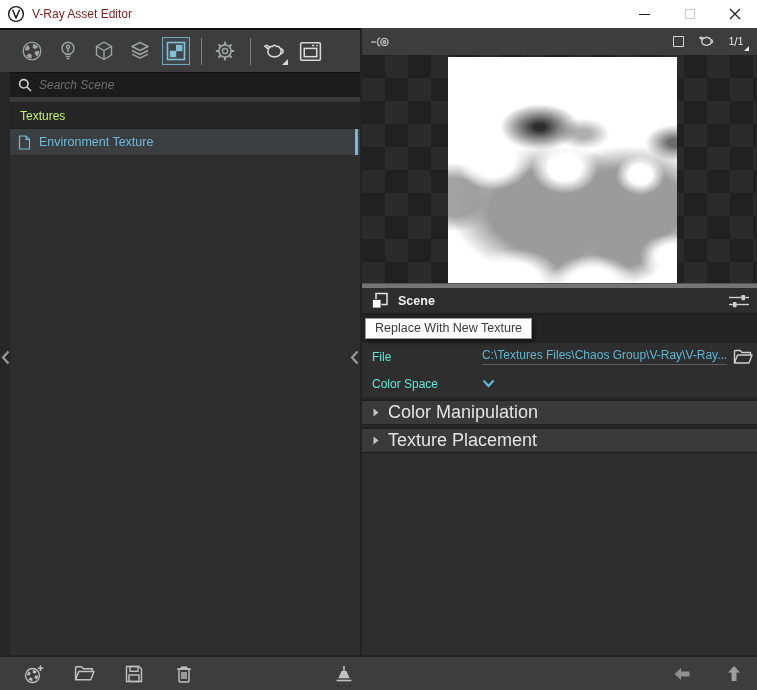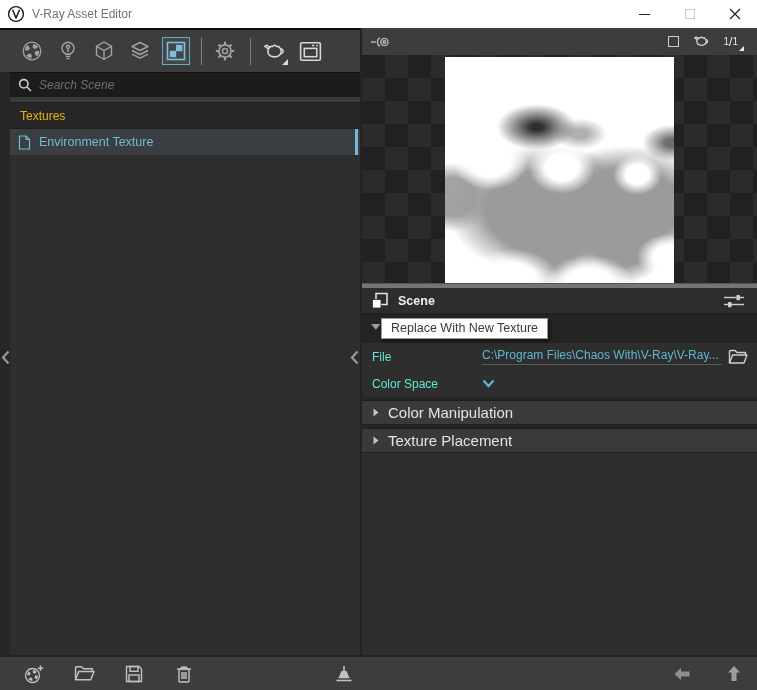--- a/index.html
+++ b/index.html
@@ -4,21 +4,21 @@
 <style>
   * { margin:0; padding:0; box-sizing:border-box; }
   html,body { width:757px; height:690px; }
   body { font-family:"Liberation Sans", sans-serif; background:#2e2e2e; overflow:hidden; cursor:default;
          -webkit-font-smoothing:antialiased; }
   .window { width:757px; height:690px; display:flex; flex-direction:column; background:#2e2e2e; }
 
   
   .titlebar { height:28px; background:#ffffff; display:flex; align-items:center; padding-left:7px; flex:0 0 auto; }
   .titlebar .logo { width:18px; height:18px; margin-right:7px; display:flex; }
-  .titlebar .title { font-size:12px; color:#737373; }
+  .titlebar .title { font-size:12px; color:#7f1d1d; }
   .win-controls { margin-left:auto; display:flex; align-items:center; height:100%; }
   .win-btn { width:45px; height:100%; display:flex; align-items:center; justify-content:center; }
   .min-glyph { width:11px; height:0; border-top:1.4px solid #222; }
   .max-glyph { width:10px; height:10px; border:1.2px solid #c9c9c9; }
 
   
   .main-row { flex:1 1 auto; display:flex; position:relative; min-height:0; }
   .left-col { width:360px; flex:0 0 360px; display:flex; flex-direction:column; min-height:0; }
   .right-col { flex:1 1 auto; display:flex; flex-direction:column; border-left:2px solid #232323; min-height:0; }
 
@@ -31,21 +31,21 @@
 
   
   .left-body { flex:1 1 auto; display:flex; min-height:0; }
   .collapse-strip { width:10px; background:#272727; flex:0 0 10px; }
   .panel { flex:1 1 auto; background:#2e2e2e; display:flex; flex-direction:column; min-width:0; }
   .search-row { height:25px; background:#1c1c1c; border-top:1px solid #111; display:flex; align-items:center; padding:0 8px; flex:0 0 auto; }
   .search-row svg { margin-right:7px; flex:0 0 auto; }
   .search-input { flex:1; background:transparent; border:none; outline:none; color:#d0d0d0; font-size:12px; font-style:italic; font-family:"Liberation Sans", sans-serif; }
   .search-input::placeholder { color:#6e6e6e; font-style:italic; }
   .panel-gap { height:6px; background:#3a3a3a; border-bottom:1px solid #1f1f1f; flex:0 0 auto; }
-  .group-header { height:26px; background:#262626; border-bottom:1px solid #202020; display:flex; align-items:center; padding-left:10px; color:#eab308; font-size:12px; flex:0 0 auto; }
+  .group-header { height:26px; background:#262626; border-bottom:1px solid #202020; display:flex; align-items:center; padding-left:10px; color:#bef264; font-size:12px; flex:0 0 auto; }
   .list-item { height:26px; background:#3a3e40; display:flex; align-items:center; padding-left:8px; position:relative; flex:0 0 auto; }
   .list-item svg { margin-right:8px; flex:0 0 auto; }
   .list-item .label { color:#6fbcd6; font-size:12.5px; }
   .sel-bar { position:absolute; right:2px; top:0; width:3px; height:100%; background:#6fbcd6; }
   .list-rest { flex:1 1 auto; background:#2e2e2e; }
 
   
   .chev-left { position:absolute; top:322px; width:9px; height:15px; z-index:5; }
   .chev-left.outer { left:1px; }
   .chev-left.inner { left:350px; }
@@ -83,29 +83,29 @@
       #ffffff; }
   .splitter { height:5px; background:#757575; border-top:1px solid #555; flex:0 0 auto; }
 
   
   .props { flex:1 1 auto; background:#2e2e2e; display:flex; flex-direction:column; min-height:0; }
   .props-header { height:27px; background:#2d2d2d; border-bottom:2px solid #202020; display:flex; align-items:center; padding:0 12px 0 8px; flex:0 0 auto; }
   .props-header .hlabel { color:#f0f0f0; font-size:12.5px; font-weight:bold; margin-left:8px; }
   .props-header .spacer { flex:1; }
   .slot-row { height:28px; background:#242424; position:relative; flex:0 0 auto; }
   .slot-caret { position:absolute; left:9px; top:9px; }
-  .tooltip { position:absolute; left:19px; top:3px; background:#fdfdfd; border:1px solid #9a9a9a; box-shadow:2px 3px 4px rgba(0,0,0,0.45); padding:2px 9px 3px 9px; font-size:12.5px; color:#3a3a3a; white-space:nowrap; z-index:10; }
+  .tooltip { position:absolute; left:3px; top:3px; background:#fdfdfd; border:1px solid #9a9a9a; box-shadow:2px 3px 4px rgba(0,0,0,0.45); padding:2px 9px 3px 9px; font-size:12.5px; color:#3a3a3a; white-space:nowrap; z-index:10; }
   .field-row { height:27px; background:#2e2e2e; display:flex; align-items:center; flex:0 0 auto; }
   .field-row .flabel { width:120px; padding-left:10px; color:#5eead4; font-size:12px; flex:0 0 120px; }
   .field-row .fvalue { flex:1 1 auto; color:#5fb6d0; font-size:12px; white-space:nowrap; overflow:hidden; }
   .field-row.file-row .fvalue { border-bottom:1px solid #5a5a5a; padding-bottom:2px; margin-right:6px; }
   .field-row .ficon { margin-right:9px; flex:0 0 auto; display:flex; }
   .sect-gap { height:3px; background:#262626; flex:0 0 auto; }
   .section-header { height:25px; background:#3a3a3a; border-top:1px solid #1f1f1f; border-bottom:1px solid #1f1f1f; display:flex; align-items:center; padding-left:11px; flex:0 0 auto; }
-  .section-header .slabel { color:#e3e3e3; font-size:15px; margin-left:9px; }
+  .section-header .slabel { color:#e3e3e3; font-size:18px; margin-left:9px; }
   .props-rest { flex:1 1 auto; background:#2e2e2e; }
 
   
   .bottombar { height:35px; background:#3d3d3d; border-top:2px solid #242424; display:flex; align-items:center; padding:0 12px 0 23px; flex:0 0 auto; }
   .bb-btn { width:22px; height:22px; display:flex; align-items:center; justify-content:center; margin-right:28px; }
   .bb-btn.broom { margin-left:110px; }
   .bb-btn.nav { margin-right:0; margin-left:30px; }
   .bb-spacer { flex:1; }
 </style>
 </head>
@@ -286,21 +286,21 @@
 
         <div class="slot-row">
           <svg class="slot-caret" width="10" height="6" viewBox="0 0 10 6">
               <polygon points="0,0 9.5,0 4.8,5.8" fill="#9a9a9a"></polygon>
             </svg>
           <div class="tooltip">Replace With New Texture</div>
         </div>
 
         <div class="field-row file-row">
           <span class="flabel">File</span>
-          <span class="fvalue">C:\Program Files\Chaos With\V-Ray\V-Ray...</span>
+          <span class="fvalue">C:\Textures Files\Chaos Group\V-Ray\V-Ray...</span>
           <span class="ficon">
             <svg width="20" height="16" viewBox="0 0 20 16" fill="none" stroke="#d0d0d0" stroke-width="1.4" stroke-linejoin="round">
               <path d="M1.5 14 V2.5 a1 1 0 0 1 1 -1 H7 l2 2 h8.5 V6"></path>
               <path d="M1.5 14 L4.5 6 H19 L16 14 Z"></path>
             </svg>
           </span>
         </div>
 
         <div class="field-row">
           <span class="flabel">Color Space</span>

